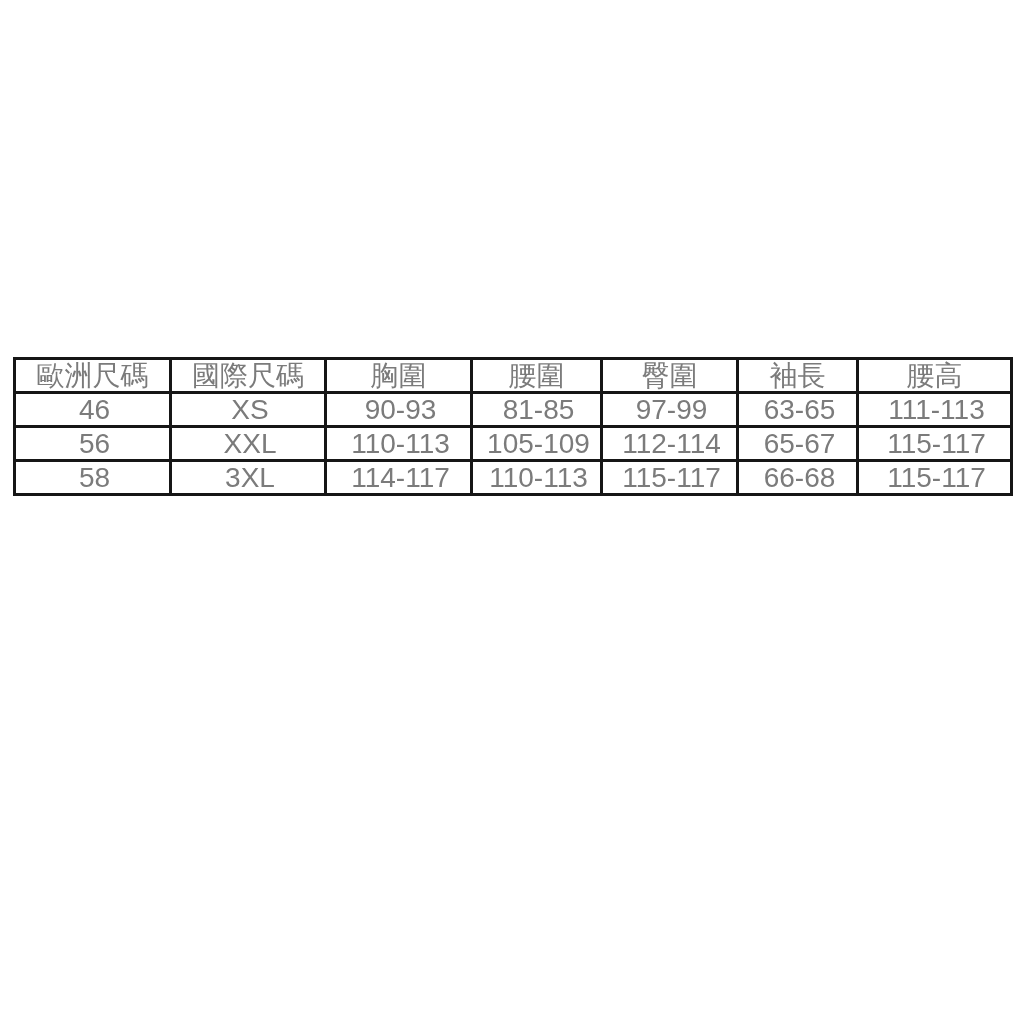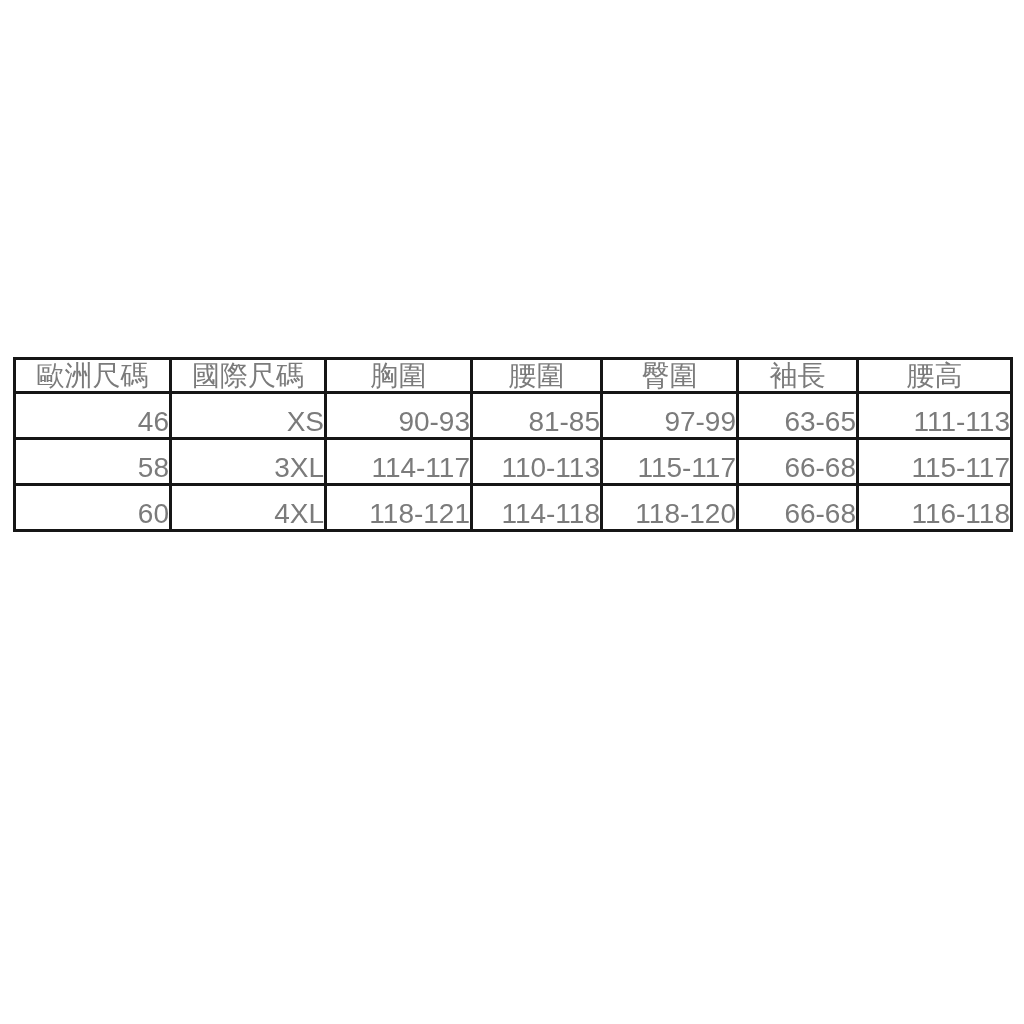--- a/index.html
+++ b/index.html
@@ -32,22 +32,22 @@
     white-space:nowrap;
     overflow:hidden;
     line-height:1;
     vertical-align:middle;
   }
   table.size-chart th{
     text-align:center;
     padding:0;
   }
   table.size-chart td{
-    text-align:right;
-    padding:12px 0 0 4px;
+    text-align:center;
+    padding:0 0 0 4px;
   }
 </style>
 </head>
 <body>
 
 <div class="stage">
   <table class="size-chart">
     <colgroup>
         <col style="width: 156px;">
         <col style="width: 155px;">
@@ -72,32 +72,32 @@
         <tr>
           <td>46</td>
           <td>XS</td>
           <td>90-93</td>
           <td>81-85</td>
           <td>97-99</td>
           <td>63-65</td>
           <td>111-113</td>
         </tr>
         <tr>
+          <td>56</td>
+          <td>XXL</td>
+          <td>110-113</td>
+          <td>105-109</td>
+          <td>112-114</td>
+          <td>65-67</td>
+          <td>115-117</td>
+        </tr>
+        <tr>
           <td>58</td>
           <td>3XL</td>
           <td>114-117</td>
           <td>110-113</td>
           <td>115-117</td>
           <td>66-68</td>
           <td>115-117</td>
         </tr>
-        <tr>
-          <td>60</td>
-          <td>4XL</td>
-          <td>118-121</td>
-          <td>114-118</td>
-          <td>118-120</td>
-          <td>66-68</td>
-          <td>116-118</td>
-        </tr>
       </tbody>
   </table>
 </div>
 
 </body></html>

